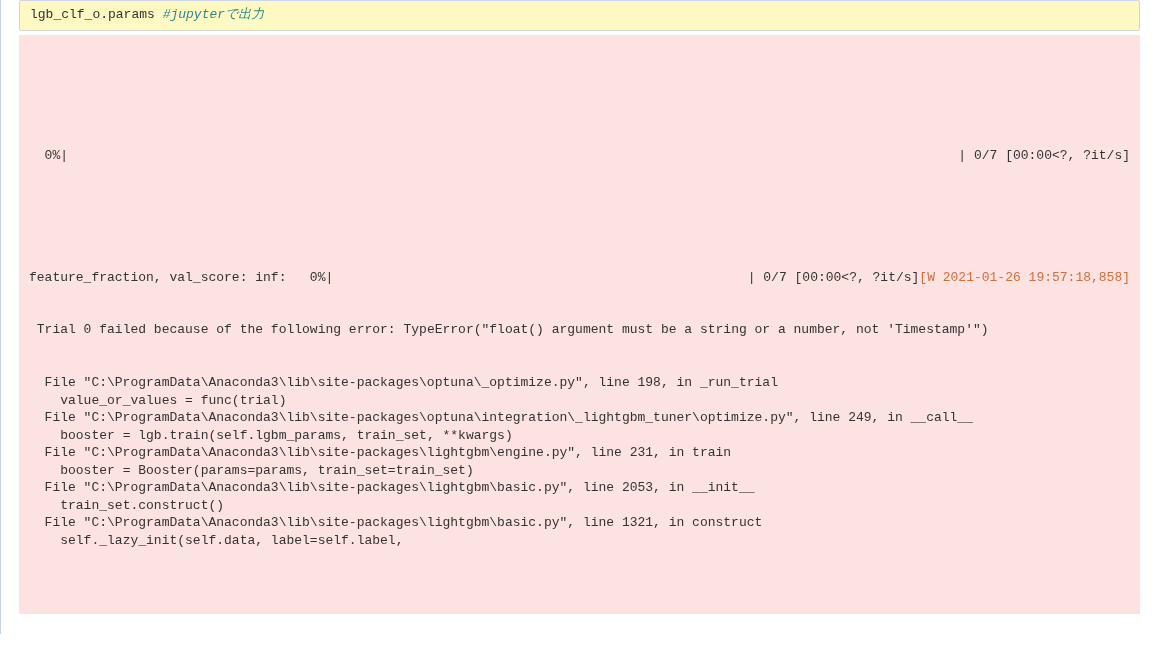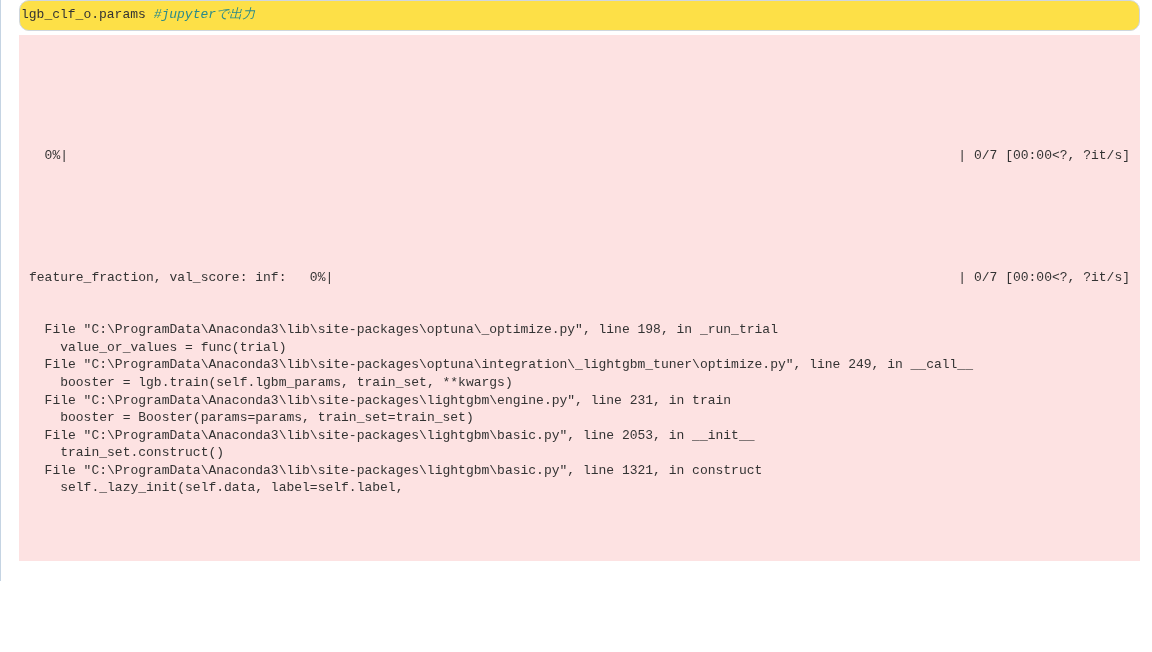--- a/index.html
+++ b/index.html
@@ -10,23 +10,23 @@
     background: #fff;
     color: #333;
   }
   .wrap {
     width: 1152px;
     padding: 0 12px 20px 18px;
     border-left: 1px solid #c5d4e3;
   }
   .code-input {
     border: 1px solid #cfd6dd;
-    border-radius: 10px;
-    background: #fde047;
-    padding: 4px 1px;
+    border-radius: 2px;
+    background: #fef9c3;
+    padding: 4px 10px;
     margin-bottom: 4px;
     font-family: inherit;
     line-height: 1.6;
   }
   .code-input .comment { color: #2a8a8a; font-style: italic; }
   .stderr-block {
     background: #fde2e2;
     padding: 8px 10px 12px 10px;
     margin-top: 4px;
     font-family: inherit;
@@ -49,19 +49,20 @@
   <div class="stderr-block">
     <div style="height:34px"></div>
     <div style="display:flex;justify-content:space-between;">
       <span>  0%|</span>
       <span>| 0/7 [00:00&lt;?, ?it/s]</span>
     </div>
     <div style="height:34px"></div>
     <div style="display:flex;flex-wrap:wrap;">
       <span>feature_fraction, val_score: inf:   0%|</span>
       <span style="flex:1 1 auto"></span>
-      <span>| 0/7 [00:00&lt;?, ?it/s]</span>
+      <span>| 0/7 [00:00&lt;?, ?it/s]</span><span class="warn">[W 2021-01-26 19:57:18,858]</span>
     </div>
+    <div><span> Trial 0 failed because of the following error: TypeError("float() argument must be a string or a number, not 'Timestamp'")</span></div>
     <div id="frames"><div>  File "C:\ProgramData\Anaconda3\lib\site-packages\optuna\_optimize.py", line 198, in _run_trial</div><div>    value_or_values = func(trial)</div><div>  File "C:\ProgramData\Anaconda3\lib\site-packages\optuna\integration\_lightgbm_tuner\optimize.py", line 249, in __call__</div><div>    booster = lgb.train(self.lgbm_params, train_set, **kwargs)</div><div>  File "C:\ProgramData\Anaconda3\lib\site-packages\lightgbm\engine.py", line 231, in train</div><div>    booster = Booster(params=params, train_set=train_set)</div><div>  File "C:\ProgramData\Anaconda3\lib\site-packages\lightgbm\basic.py", line 2053, in __init__</div><div>    train_set.construct()</div><div>  File "C:\ProgramData\Anaconda3\lib\site-packages\lightgbm\basic.py", line 1321, in construct</div><div>    self._lazy_init(self.data, label=self.label,</div></div>
     
   </div>
 
 </div>
 
 </body></html>

